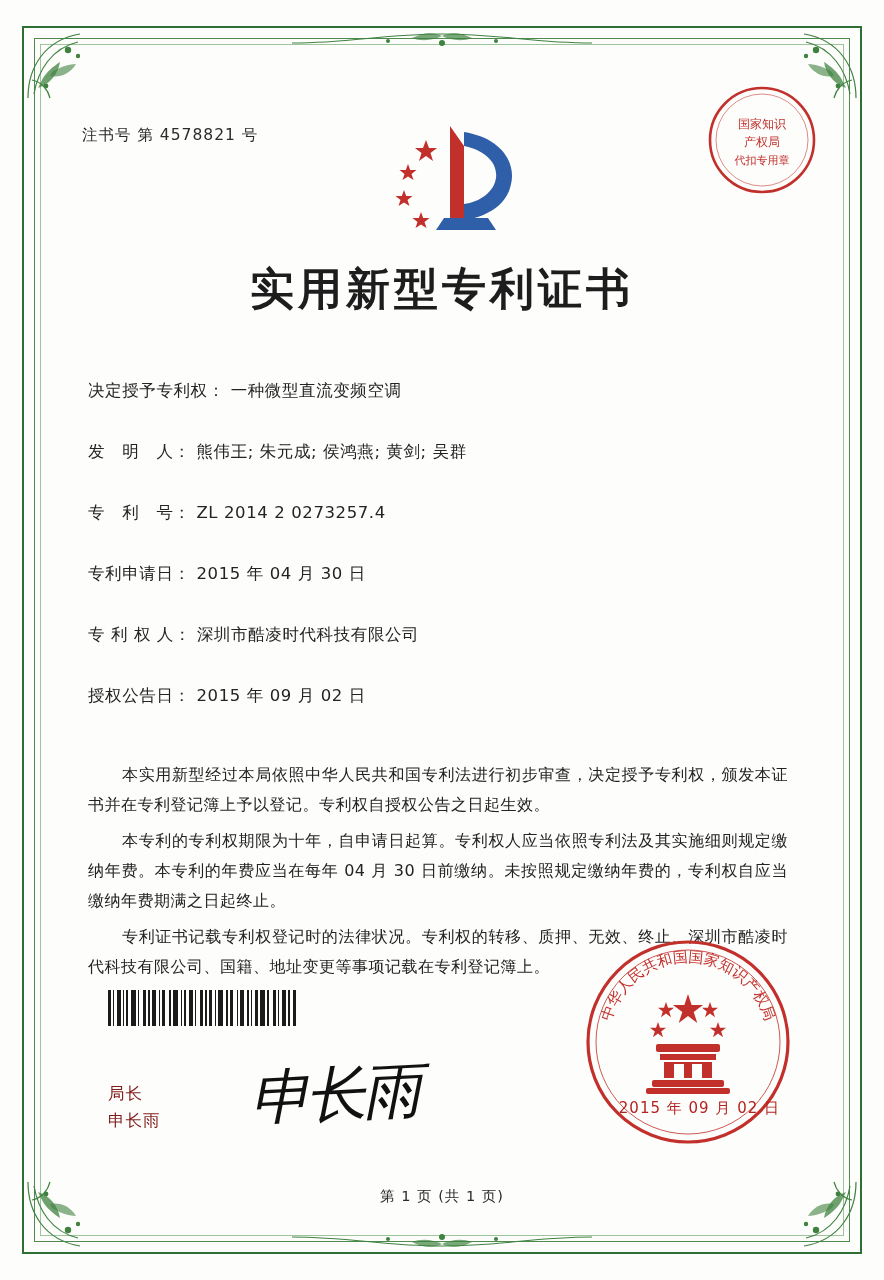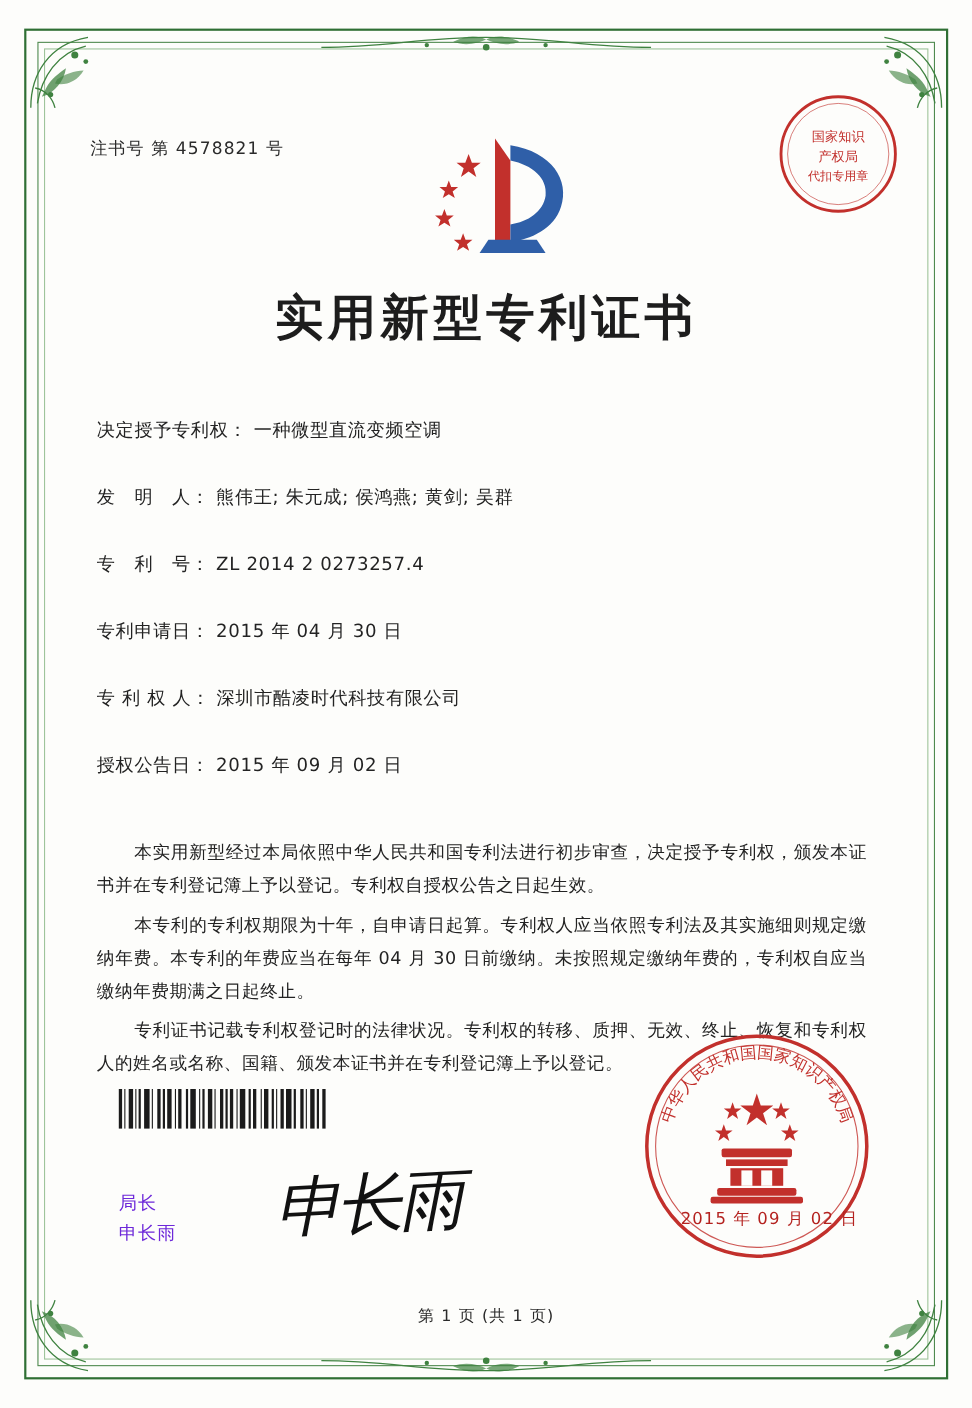--- a/index.html
+++ b/index.html
@@ -146,21 +146,21 @@
     align-items: stretch;
     gap: 0;
   }
   .barcode i { display: block; background: #1b1b1b; height: 100%; }
 
   
   .sign-block {
     position: absolute;
     left: 48px; top: 1010px;
     font-size: 16.5px;
-    color: #6d28d9;
+    color: #7f1d1d;
     line-height: 27px;
     letter-spacing: 1px;
   }
   .signature {
     position: absolute;
     left: 190px; top: 985px;
     font-family: "DejaVu Serif", serif;
     font-size: 60px;
     color: #111;
     font-style: italic;
@@ -331,21 +331,21 @@
       </div>
       <div class="field">
         <span>授权公告日</span><span>：</span>
         <span>2015 年 09 月 02 日</span>
       </div>
     </div>
 
     <div class="paras">
       <div class="para">本实用新型经过本局依照中华人民共和国专利法进行初步审查，决定授予专利权，颁发本证书并在专利登记簿上予以登记。专利权自授权公告之日起生效。</div>
       <div class="para">本专利的专利权期限为十年，自申请日起算。专利权人应当依照专利法及其实施细则规定缴纳年费。本专利的年费应当在每年 04 月 30 日前缴纳。未按照规定缴纳年费的，专利权自应当缴纳年费期满之日起终止。</div>
-      <div class="para">专利证书记载专利权登记时的法律状况。专利权的转移、质押、无效、终止、恢复和专利权人的姓名或名称、国籍、颁发本证书并在专利登记簿上予以登记。</div>
+      <div class="para">专利证书记载专利权登记时的法律状况。专利权的转移、质押、无效、终止、深圳市酷凌时代科技有限公司、国籍、地址变更等事项记载在专利登记簿上。</div>
     </div>
 
     <div class="barcode">
       <i style="width:3px"></i>
         <i style="width:2px;background:transparent"></i>
       <i style="width:1px"></i>
         <i style="width:3px;background:transparent"></i>
       <i style="width:4px"></i>
         <i style="width:2px;background:transparent"></i>
       <i style="width:1px"></i>

